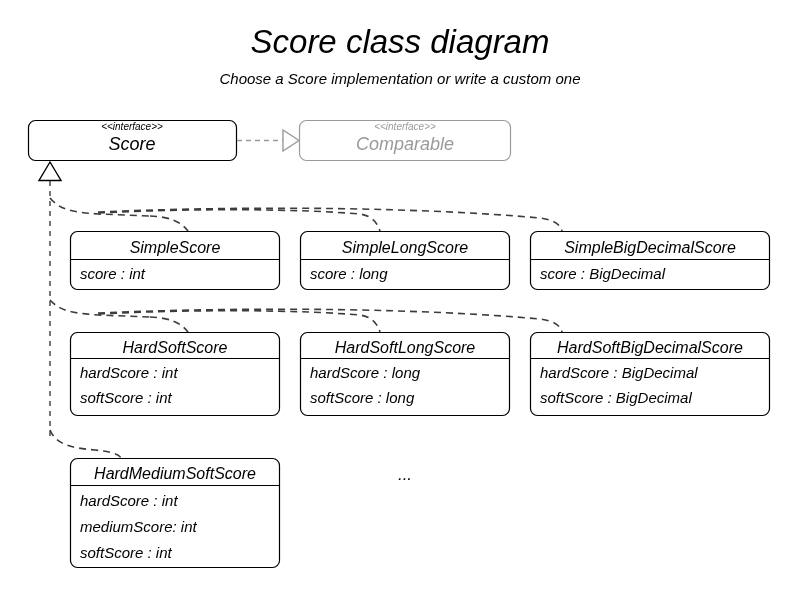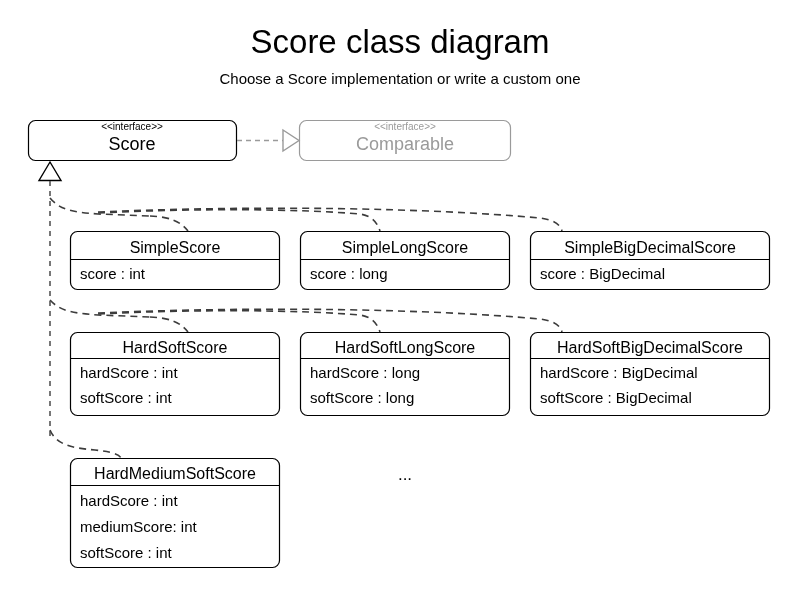--- a/index.html
+++ b/index.html
@@ -11,20 +11,21 @@
     width: 800px;
     height: 600px;
     overflow: hidden;
     font-family: "Liberation Sans", sans-serif;
     color: #000000;
   }
   #diagram-root {
     position: relative;
     width: 800px;
     height: 600px;
+    font-style: italic;
   }
   svg.canvas {
     position: absolute;
     top: 0;
     left: 0;
     width: 800px;
     height: 600px;
     display: block;
   }
   text { dominant-baseline: alphabetic; }

